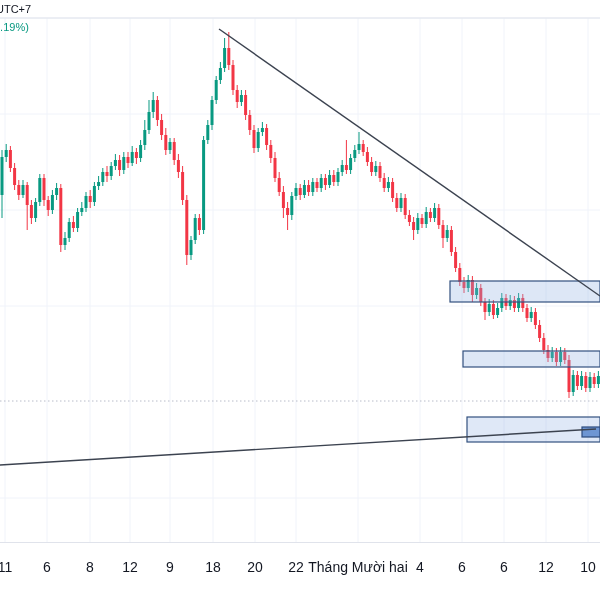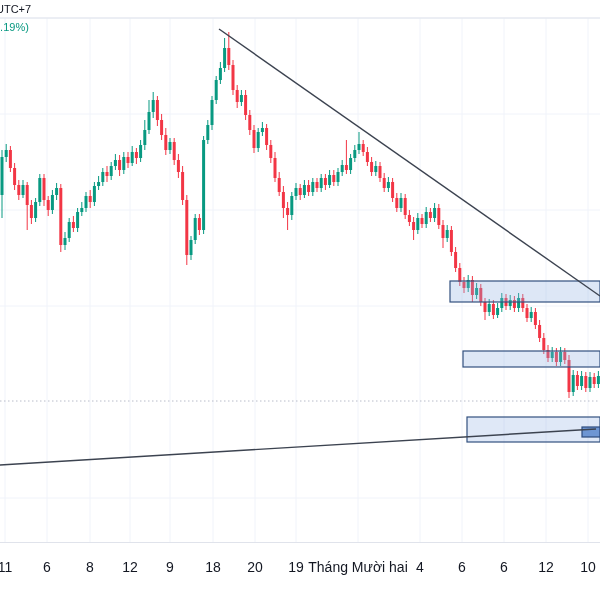--- a/index.html
+++ b/index.html
@@ -341,21 +341,21 @@
   </div>
 
   <div class="time-axis" id="time-axis">
       <div class="tick-label" style="left: 5px;">11</div>
       <div class="tick-label" style="left: 47px;">6</div>
       <div class="tick-label" style="left: 90px;">8</div>
       <div class="tick-label" style="left: 130px;">12</div>
       <div class="tick-label" style="left: 170px;">9</div>
       <div class="tick-label" style="left: 213px;">18</div>
       <div class="tick-label" style="left: 255px; text-align: right;">20</div>
-      <div class="tick-label" style="left: 296px;">19</div>
+      <div class="tick-label" style="left: 296px;">22</div>
       <div class="tick-label" style="left: 358px;">Tháng Mười hai</div>
       <div class="tick-label" style="left: 420px;">4</div>
       <div class="tick-label" style="left: 462px;">6</div>
       <div class="tick-label" style="left: 504px;">6</div>
       <div class="tick-label" style="left: 546px;">12</div>
       <div class="tick-label" style="left: 588px;">10</div>
     </div>
 
 </div>
 

